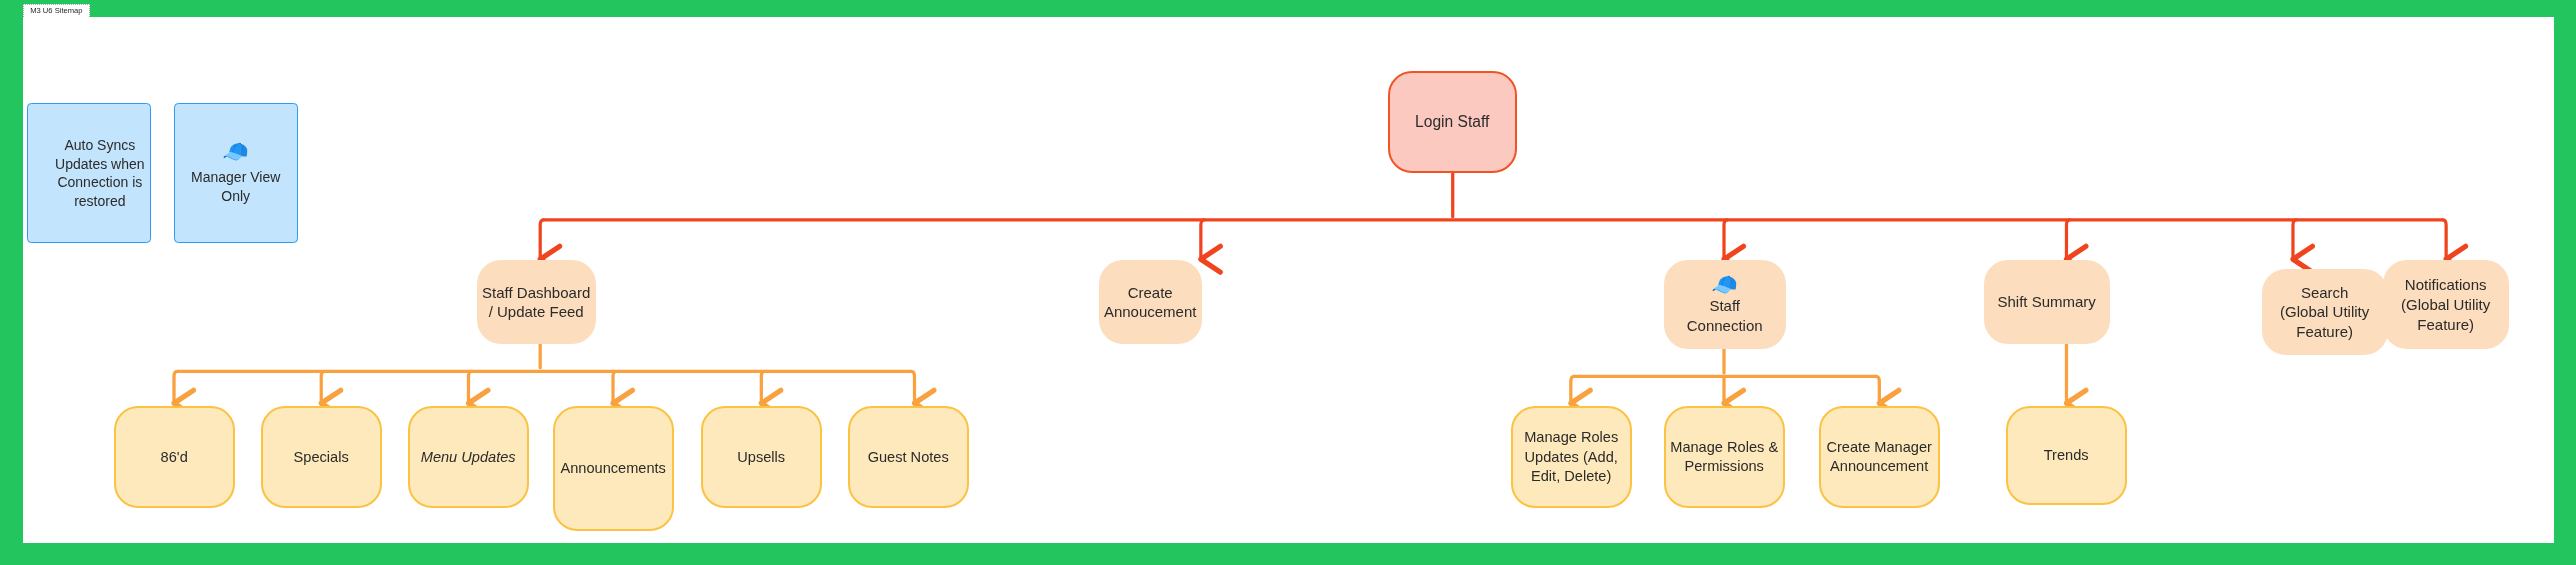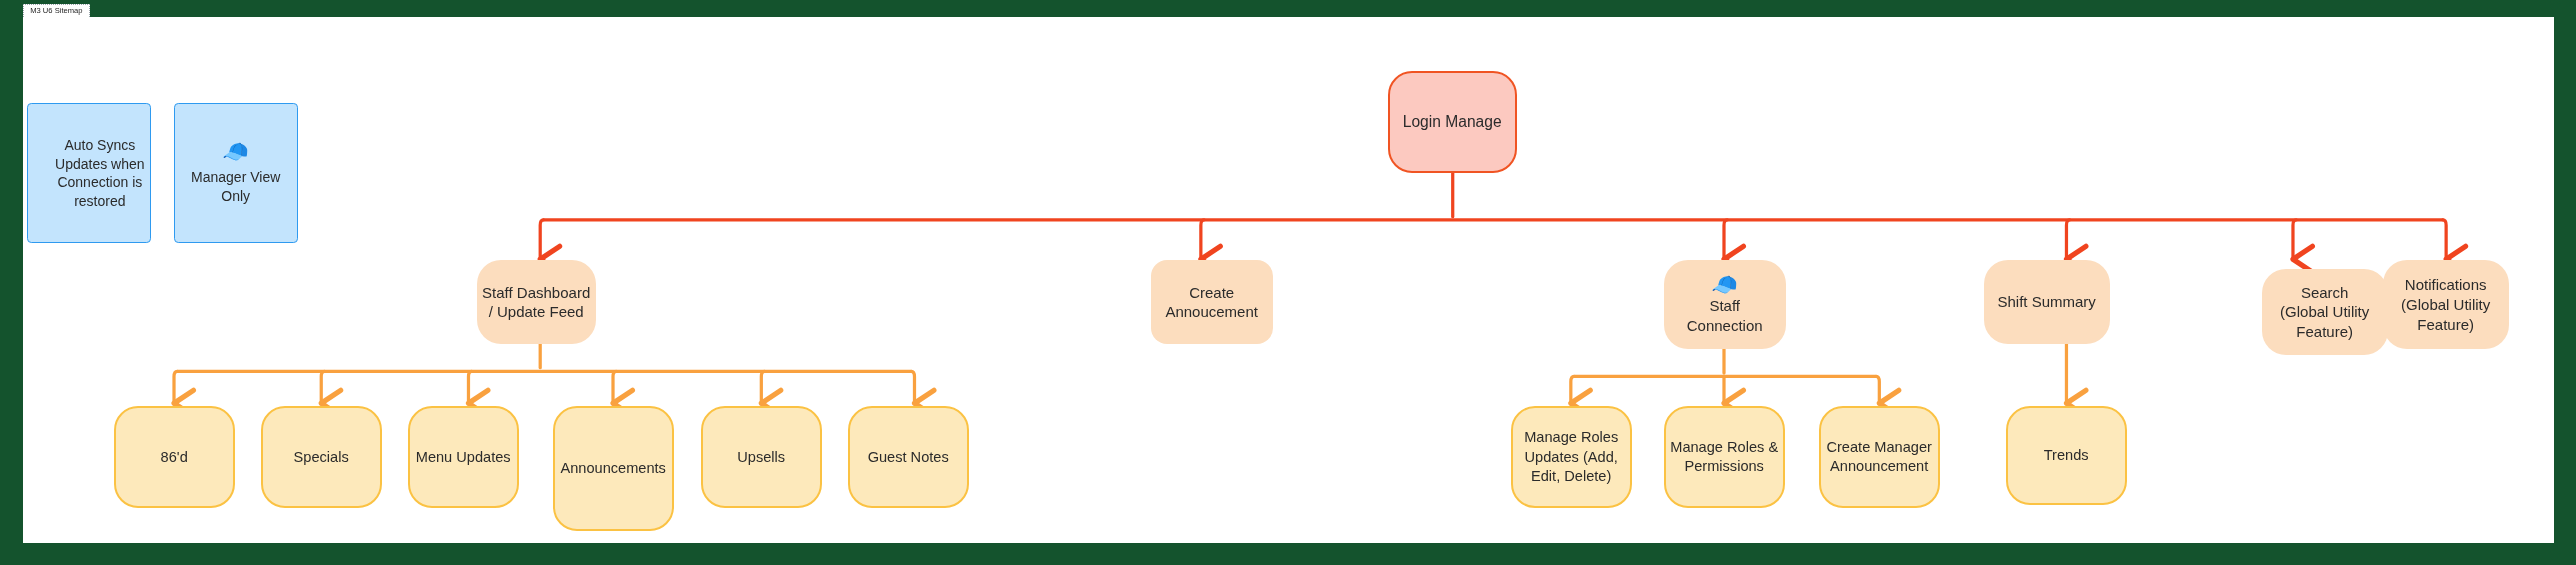--- a/index.html
+++ b/index.html
@@ -7,21 +7,21 @@
     width: 2576px;
     height: 565px;
     background: #4a6670;
     font-family: "Liberation Sans", sans-serif;
     overflow: hidden;
   }
   #app {
     position: relative;
     width: 2576px;
     height: 565px;
-    background: #14532d;
+    background: #22c55e;
   }
 
   
   #tab-bar {
     position: absolute;
     left: 22.7px; top: 1.1px;
     height: 16px;
     display: flex; align-items: flex-end;
   }
   .tab {
@@ -172,29 +172,29 @@
 restored</span>
     </div>
 
     <div class="node legend" style="left:151px; top:86px; width:124px; height:140px;">
       <span class="cap-emoji">🧢</span>
       <span>Manager View
 Only</span>
     </div>
 
     <div class="node root" style="left:1365px; top:54px; width:129px; height:102px;">
-      <span>Login Manage</span>
+      <span>Login Staff</span>
     </div>
 
     <div class="node level2" style="left:454px; top:243px; width:119px; height:84px;">
       <span>Staff Dashboard
 / Update Feed</span>
     </div>
 
-    <div class="node level2" style="left:1128px; top:243px; width:122px; height:84px;border-radius:16px;">
+    <div class="node level2" style="left:1076px; top:243px; width:103px; height:84px;">
       <span>Create
 Annoucement</span>
     </div>
 
     <div class="node level2" style="left:1641px; top:243px; width:122px; height:89px;">
       <span class="cap-emoji">🧢</span>
       <span>Staff
 Connection</span>
     </div>
 
@@ -215,21 +215,21 @@
     </div>
 
     <div class="node leaf" style="left:91px; top:389px; width:121px; height:102px;">
       <span>86'd</span>
     </div>
 
     <div class="node leaf" style="left:238px; top:389px; width:121px; height:102px;">
       <span>Specials</span>
     </div>
 
-    <div class="node leaf" style="left:385px; top:389px; width:111px; height:102px;">
+    <div class="node leaf" style="left:385px; top:389px; width:121px; height:102px;font-style:italic;">
       <span>Menu Updates</span>
     </div>
 
     <div class="node leaf" style="left:530px; top:389px; width:121px; height:125px;">
       <span>Announcements</span>
     </div>
 
     <div class="node leaf" style="left:678px; top:389px; width:121px; height:102px;">
       <span>Upsells</span>
     </div>

